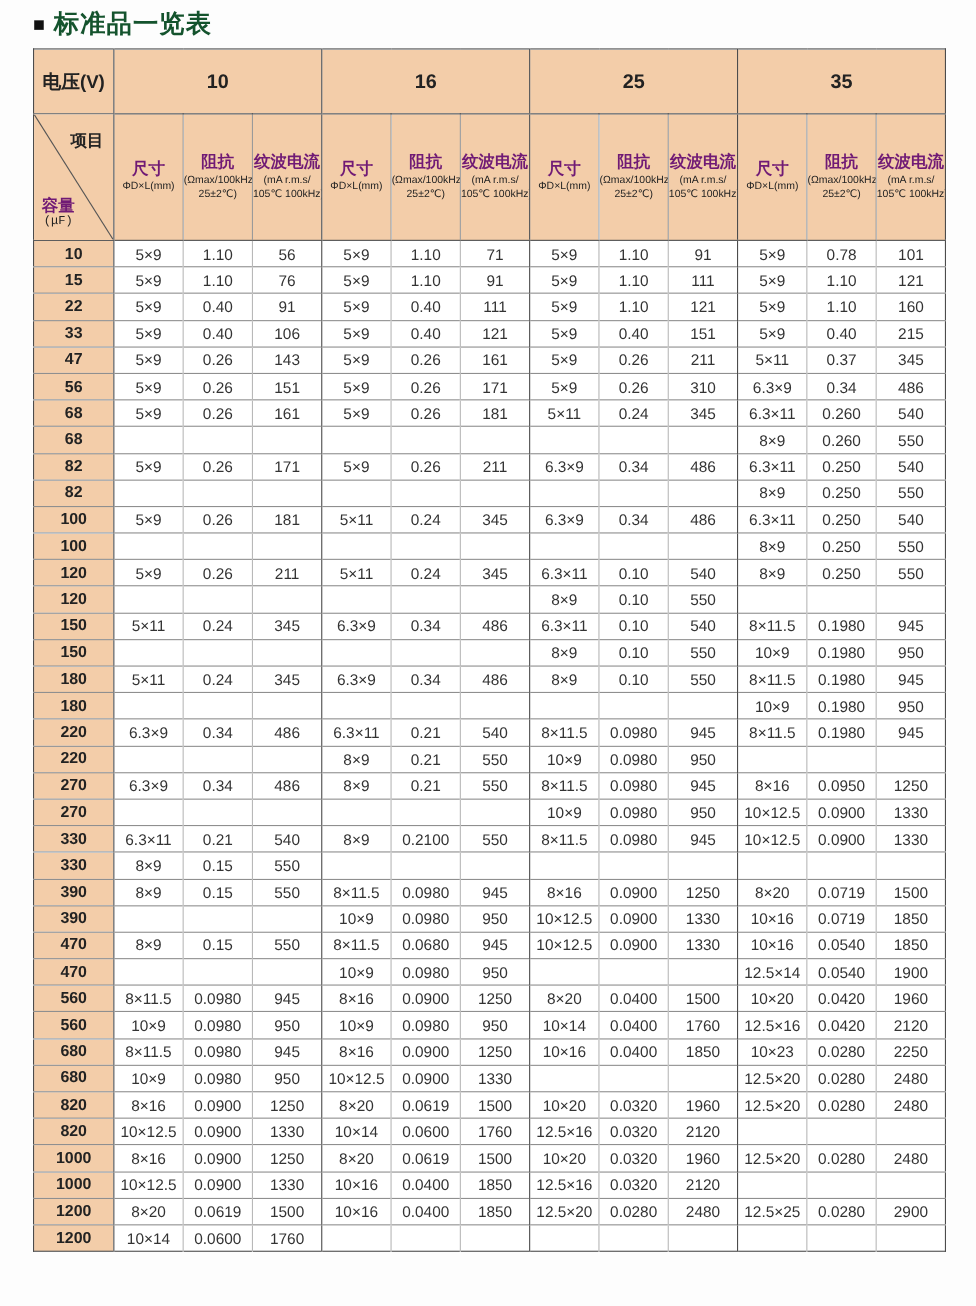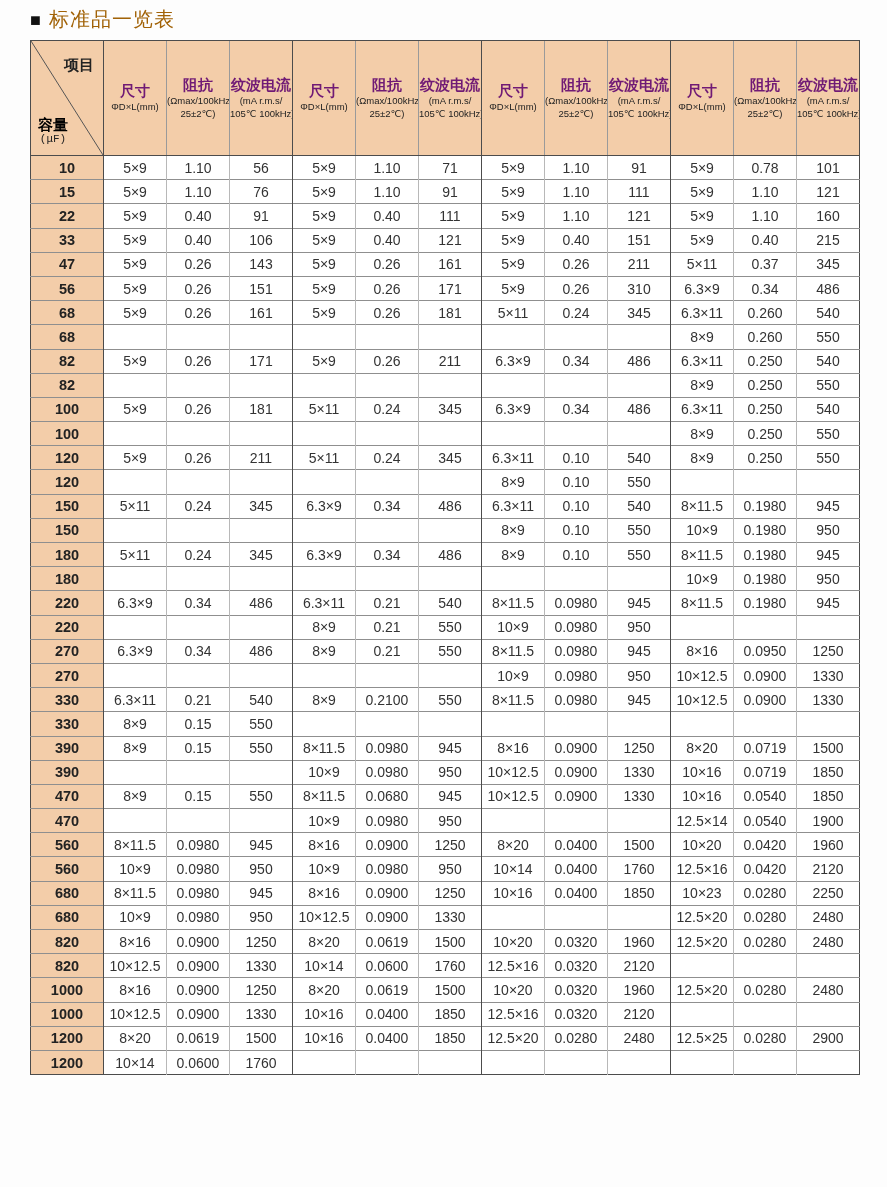--- a/index.html
+++ b/index.html
@@ -14,21 +14,21 @@
   *{margin:0;padding:0;box-sizing:border-box;}
   html,body{background:#fdfdfd;}
   body{
     width:887px;height:1187px;position:relative;overflow:hidden;
     font-family:"Liberation Sans","DejaVu Sans",sans-serif;
     color:var(--text);
   }
   .page{padding:4px 0 0 30px;}
   .title-row{display:flex;align-items:center;gap:8px;margin:2px 0 7px 0;}
   .title-marker{font-size:18px;color:#111;line-height:1;}
-  .page-title{font-size:20px;font-weight:normal;color:#a16207;letter-spacing:1px;}
+  .page-title{font-size:23px;font-weight:bold;color:#14532d;letter-spacing:1px;}
   table{
     border-collapse:collapse;table-layout:fixed;
     width:829px;
     border:1.5px solid var(--border-dark);
   }
   th,td{
     text-align:center;vertical-align:middle;padding:0;
     overflow:hidden;white-space:nowrap;
   }
   
@@ -41,21 +41,21 @@
     border-left:1px solid var(--border-dark);
   }
   
   .corner{
     background:var(--header-bg);position:relative;height:115px;
     border-top:1px solid var(--border-dark);
   }
   .corner svg{position:absolute;left:0;top:0;width:100%;height:100%;}
   .corner-tr{position:absolute;top:15px;right:9px;font-size:15px;font-weight:bold;color:#222;}
   .corner-bl{position:absolute;bottom:9px;left:7px;text-align:center;line-height:1.15;}
-  .corner-bl .cap-word{font-size:15px;font-weight:bold;color:#000000;display:block;}
+  .corner-bl .cap-word{font-size:15px;font-weight:bold;color:#701a75;display:block;}
   .corner-bl .cap-unit{font-size:11px;font-weight:normal;color:#222;display:block;font-family:Liberation Mono, monospace;}
   .c-th{
     background:var(--header-bg);
     border-top:1px solid var(--border-dark);
     border-left:1px solid var(--border-mid);
   }
   .c-title{font-size:15px;font-weight:bold;color:#701a75;line-height:1.2;}
   .c-sub{font-size:9.5px;font-weight:normal;color:#222;line-height:1.3;margin-top:1px;}
   thead th{border-bottom:1px solid var(--border-dark);}
   
@@ -80,20 +80,28 @@
     <span class="page-title">标准品一览表</span>
   </div>
 
   <table>
     <colgroup>
       <col style="width:73px">
       <col span="12" style="width:63px">
     </colgroup>
     <thead>
       <tr>
+        <th class="v-label">电压(V)</th>
+
+      <th colspan="3" class="v-th">10</th>
+          <th colspan="3" class="v-th">16</th>
+          <th colspan="3" class="v-th">25</th>
+          <th colspan="3" class="v-th">35</th>
+        </tr>
+      <tr>
         <th class="corner">
           <svg viewBox="0 0 100 100" preserveAspectRatio="none">
             <line x1="0" y1="0" x2="100" y2="100" stroke="#555" stroke-width="1" vector-effect="non-scaling-stroke"></line>
           </svg>
           <span class="corner-tr">项目</span>
           <span class="corner-bl">
             <span class="cap-word">容量</span>
             <span class="cap-unit">(μF)</span>
           </span>
         </th>

